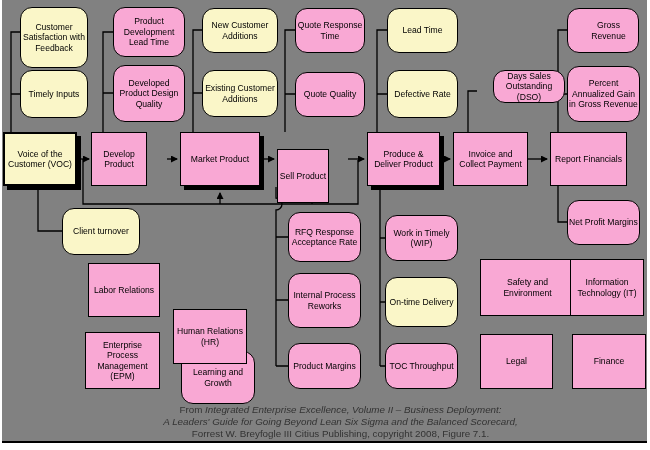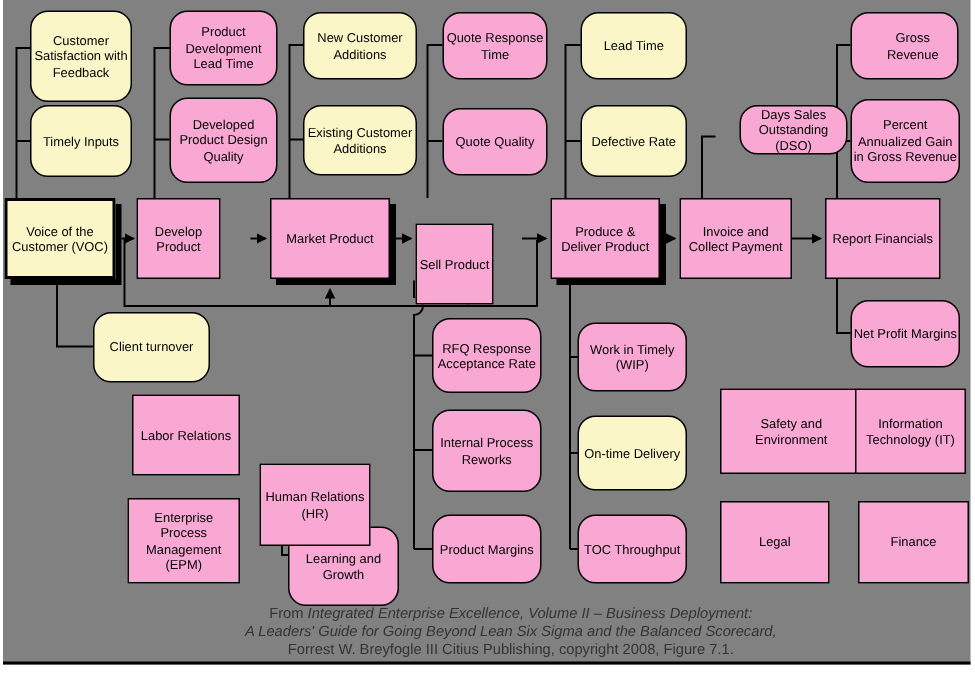--- a/index.html
+++ b/index.html
@@ -147,21 +147,21 @@
       </div>
       <div class="node rounded yellow" style="left: 385px; top: 277px; width: 73px; height: 50px;">
         <span>On-time Delivery</span>
       </div>
       <div class="node rounded" style="left: 288px; top: 343px; width: 73px; height: 46px;">
         <span>Product Margins</span>
       </div>
       <div class="node rounded" style="left: 385px; top: 343px; width: 73px; height: 46px;">
         <span>TOC Throughput</span>
       </div>
-      <div class="node rounded" style="left: 192px; top: 351px; width: 74px; height: 53px;">
+      <div class="node rounded" style="left: 181px; top: 351px; width: 74px; height: 53px;">
         <span>Learning and Growth</span>
       </div>
       <div class="node " style="left: 88px; top: 263px; width: 72px; height: 54px;">
         <span>Labor Relations</span>
       </div>
       <div class="node " style="left: 173px; top: 280px; width: 74px; height: 55px; margin-top: 29px;">
         <span>Human Relations (HR)</span>
       </div>
       <div class="node " style="left: 85px; top: 332px; width: 75px; height: 57px;">
         <span>Enterprise Process Management (EPM)</span>

